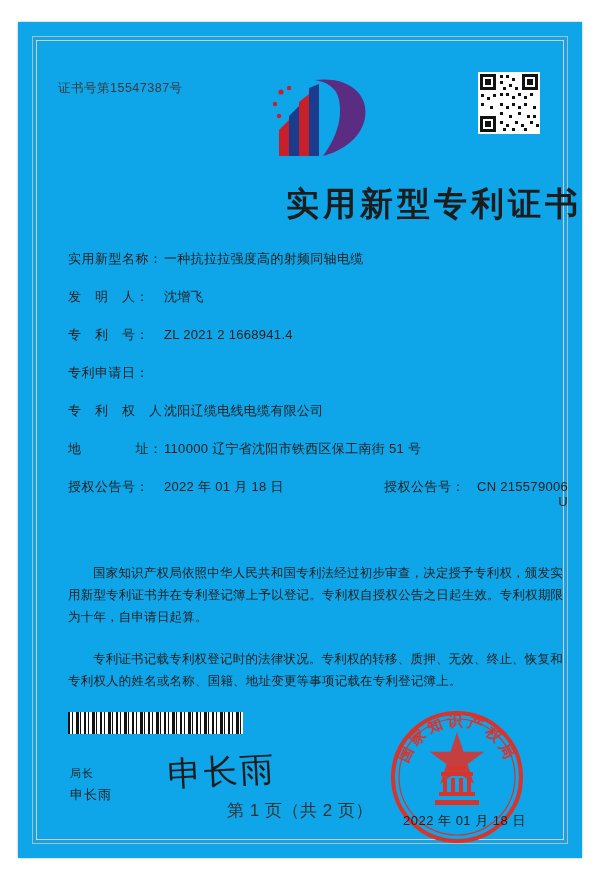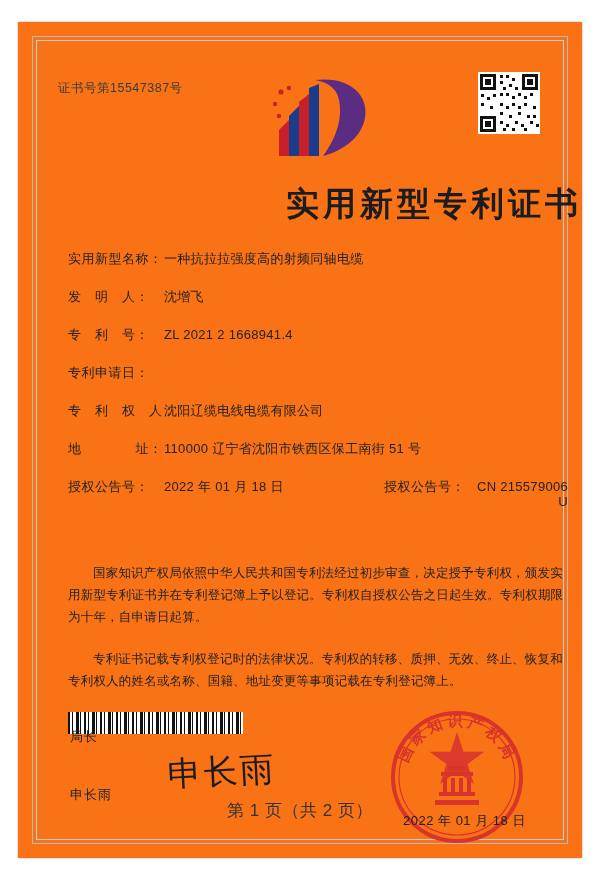--- a/index.html
+++ b/index.html
@@ -18,21 +18,21 @@
     height: 880px;
     background: #ffffff;
     overflow: hidden;
   }
   .paper {
     position: absolute;
     left: 18px;
     top: 22px;
     width: 564px;
     height: 836px;
-    background: #f97316;
+    background: #0ea5e9;
     box-shadow: 0 0 2px rgba(0,0,0,0.35);
   }
   .border-outer {
     position: absolute;
     left: 14px;
     top: 14px;
     right: 14px;
     bottom: 14px;
     border: 1px solid #b9b9b9;
   }
@@ -137,22 +137,22 @@
     background:
       repeating-linear-gradient(to right,
         #111 0px, #111 2px, #fff 2px, #fff 4px,
         #111 4px, #111 5px, #fff 5px, #fff 8px,
         #111 8px, #111 11px, #fff 11px, #fff 12px,
         #111 12px, #111 13px, #fff 13px, #fff 16px);
   }
   .sign-label {
     position: absolute;
     left: 52px;
-    top: 706px;
-    font-size: 13px;
+    top: 744px;
+    font-size: 11px;
     color: #222;
     letter-spacing: 1px;
   }
   .sign-name {
     position: absolute;
     left: 52px;
     top: 764px;
     font-size: 13px;
     color: #222;
     letter-spacing: 1px;

